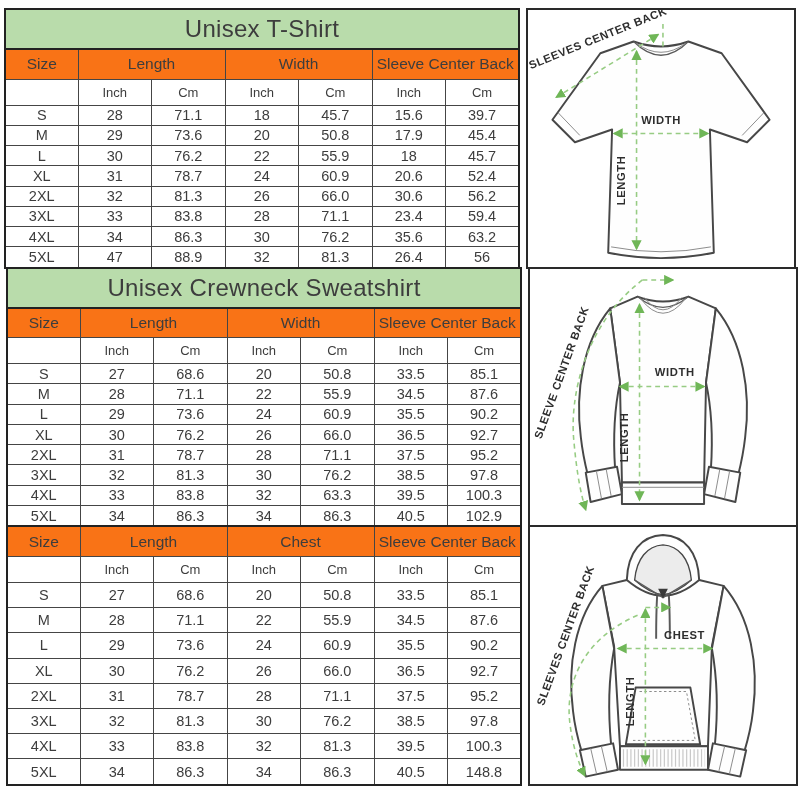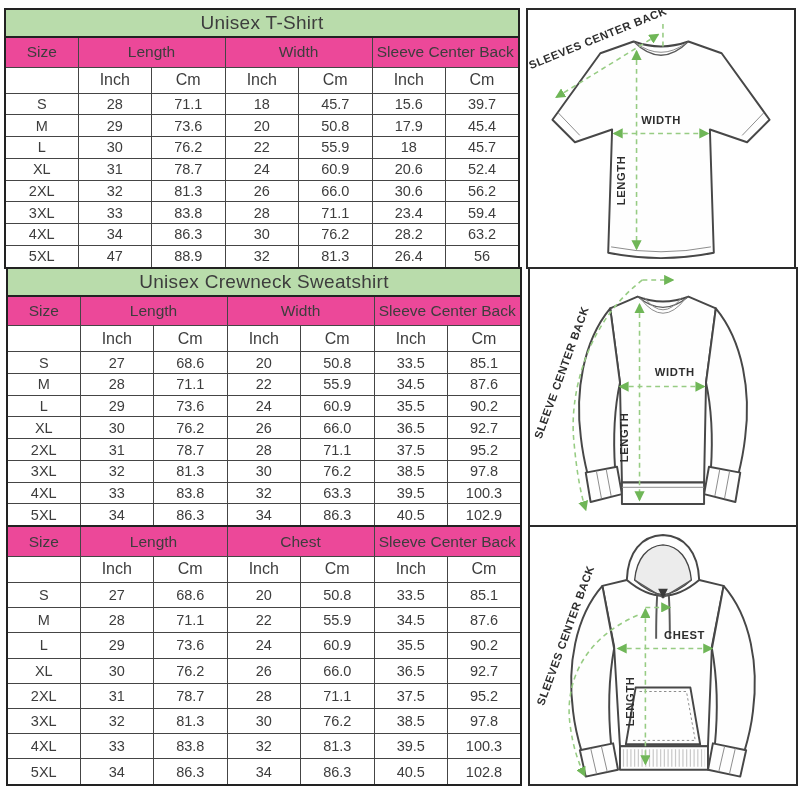--- a/index.html
+++ b/index.html
@@ -9,23 +9,23 @@
   .section-row { display:flex; height:260.67px; }
   .section-row + .section-row { margin-top:-2px;justify-content:center; }
 
   
   table.size-table { width:516px; height:100%; border-collapse:collapse; table-layout:fixed; background:#fff; }
   table.size-table th, table.size-table td {
     border:1px solid #454545; text-align:center; vertical-align:middle;
     font-weight:400; padding:0; overflow:hidden; white-space:nowrap;
   }
   table.size-table { border:2px solid #222; }
-  tr.title-row th { background:#b9dcab; font-size:19px; height:28px; border:2px solid #222; letter-spacing:0.3px; }
-  tr.colhead-row th { background:#ec4899; font-size:15.5px; height:30px; }
-  tr.units-row th { background:#ffffff; font-size:16px; height:26px; }
+  tr.title-row th { background:#b9dcab; font-size:24px; height:40px; border:2px solid #222; letter-spacing:0.3px; }
+  tr.colhead-row th { background:#f97316; font-size:15.5px; height:30px; }
+  tr.units-row th { background:#ffffff; font-size:13px; height:26px; }
   tbody td { font-size:14.5px; background:#fff; }
   col.c-size { width:73px; }
 
   
   .right-col-panel { width:270px; margin-left:6px; background:#fff; border:2px solid #2a2a2a; }
   .right-col-panel svg { display:block; width:100%; height:100%; }
 
   .garment { fill:#fefefe; stroke:#474747; stroke-width:2; stroke-linejoin:round; }
   .seam    { fill:none; stroke:#8a8a8a; stroke-width:1; }
   .seam2   { fill:none; stroke:#5a5a5a; stroke-width:1.4; }
@@ -123,21 +123,21 @@
             <td>71.1</td>
             <td>23.4</td>
             <td>59.4</td>
           </tr>
           <tr>
             <td>4XL</td>
             <td>34</td>
             <td>86.3</td>
             <td>30</td>
             <td>76.2</td>
-            <td>28.2</td>
+            <td>35.6</td>
             <td>63.2</td>
           </tr>
           <tr>
             <td>5XL</td>
             <td>47</td>
             <td>88.9</td>
             <td>32</td>
             <td>81.3</td>
             <td>26.4</td>
             <td>56</td>
@@ -393,21 +393,21 @@
             <td>39.5</td>
             <td>100.3</td>
           </tr>
           <tr>
             <td>5XL</td>
             <td>34</td>
             <td>86.3</td>
             <td>34</td>
             <td>86.3</td>
             <td>40.5</td>
-            <td>102.8</td>
+            <td>148.8</td>
           </tr>
         </tbody>
     </table>
 
     <div class="right-col-panel">
       <svg viewBox="0 0 272 258">
         <path class="garment" d="M99,52 L74,58 L86,120 L92,222 L182,222 L186,120 L198,58 L173,52 Z"></path>
         <path class="garment" d="M74,58 C46,90 38,140 44,186 C46,204 50,218 53,228 L83,221 C80,190 80,155 86,122 Z"></path>
         <path class="garment" d="M198,58 C226,90 234,140 228,186 C226,204 222,218 219,228 L189,221 C192,190 192,155 186,122 Z"></path>
         <path class="garment" d="M51,226 L85,219 L90,246 L57,253 Z"></path>

